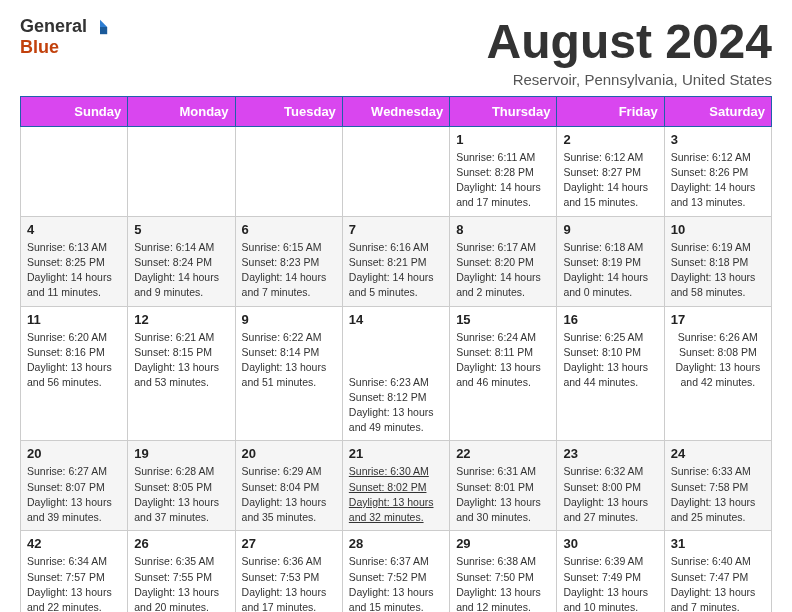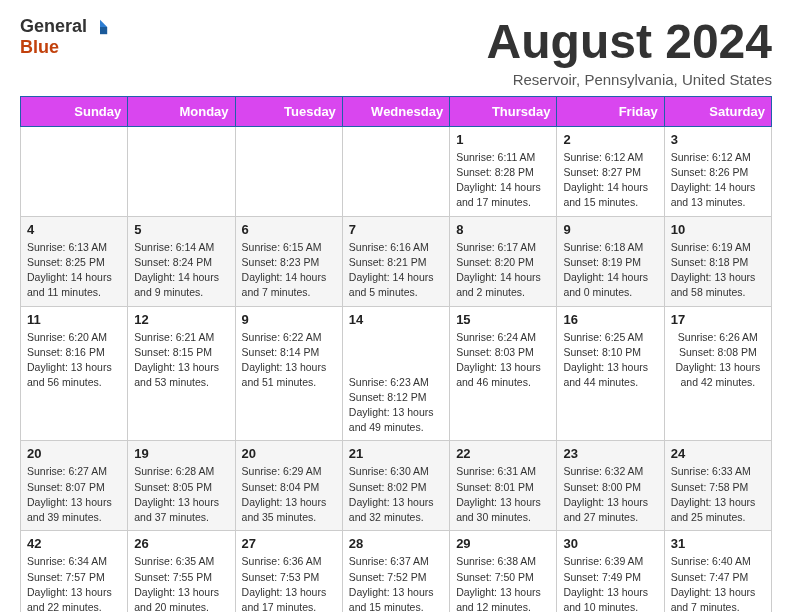--- a/index.html
+++ b/index.html
@@ -227,21 +227,21 @@
         </td>
         <td>
           <span class="day-number">14</span>
           <div class="day-info" style="white-space: pre-line; margin-top: 48px;">Sunrise: 6:23 AM
 Sunset: 8:12 PM
 Daylight: 13 hours and 49 minutes.</div>
         </td>
         <td>
           <span class="day-number">15</span>
           <div class="day-info" style="white-space: pre-line;">Sunrise: 6:24 AM
-Sunset: 8:03 PM
+Sunset: 8:11 PM
 Daylight: 13 hours and 46 minutes.</div>
         </td>
         <td>
           <span class="day-number">16</span>
           <div class="day-info" style="white-space: pre-line;">Sunrise: 6:25 AM
 Sunset: 8:10 PM
 Daylight: 13 hours and 44 minutes.</div>
         </td>
         <td>
           <span class="day-number">17</span>
@@ -264,21 +264,21 @@
 Daylight: 13 hours and 37 minutes.</div>
         </td>
         <td>
           <span class="day-number">20</span>
           <div class="day-info" style="white-space: pre-line;">Sunrise: 6:29 AM
 Sunset: 8:04 PM
 Daylight: 13 hours and 35 minutes.</div>
         </td>
         <td>
           <span class="day-number">21</span>
-          <div class="day-info" style="white-space: pre-line;">Sunrise: 6:30 AM
+          <div class="day-info" style="white-space: pre-line; text-decoration: underline;">Sunrise: 6:30 AM
 Sunset: 8:02 PM
 Daylight: 13 hours and 32 minutes.</div>
         </td>
         <td>
           <span class="day-number">22</span>
           <div class="day-info" style="white-space: pre-line;">Sunrise: 6:31 AM
 Sunset: 8:01 PM
 Daylight: 13 hours and 30 minutes.</div>
         </td>
         <td>

